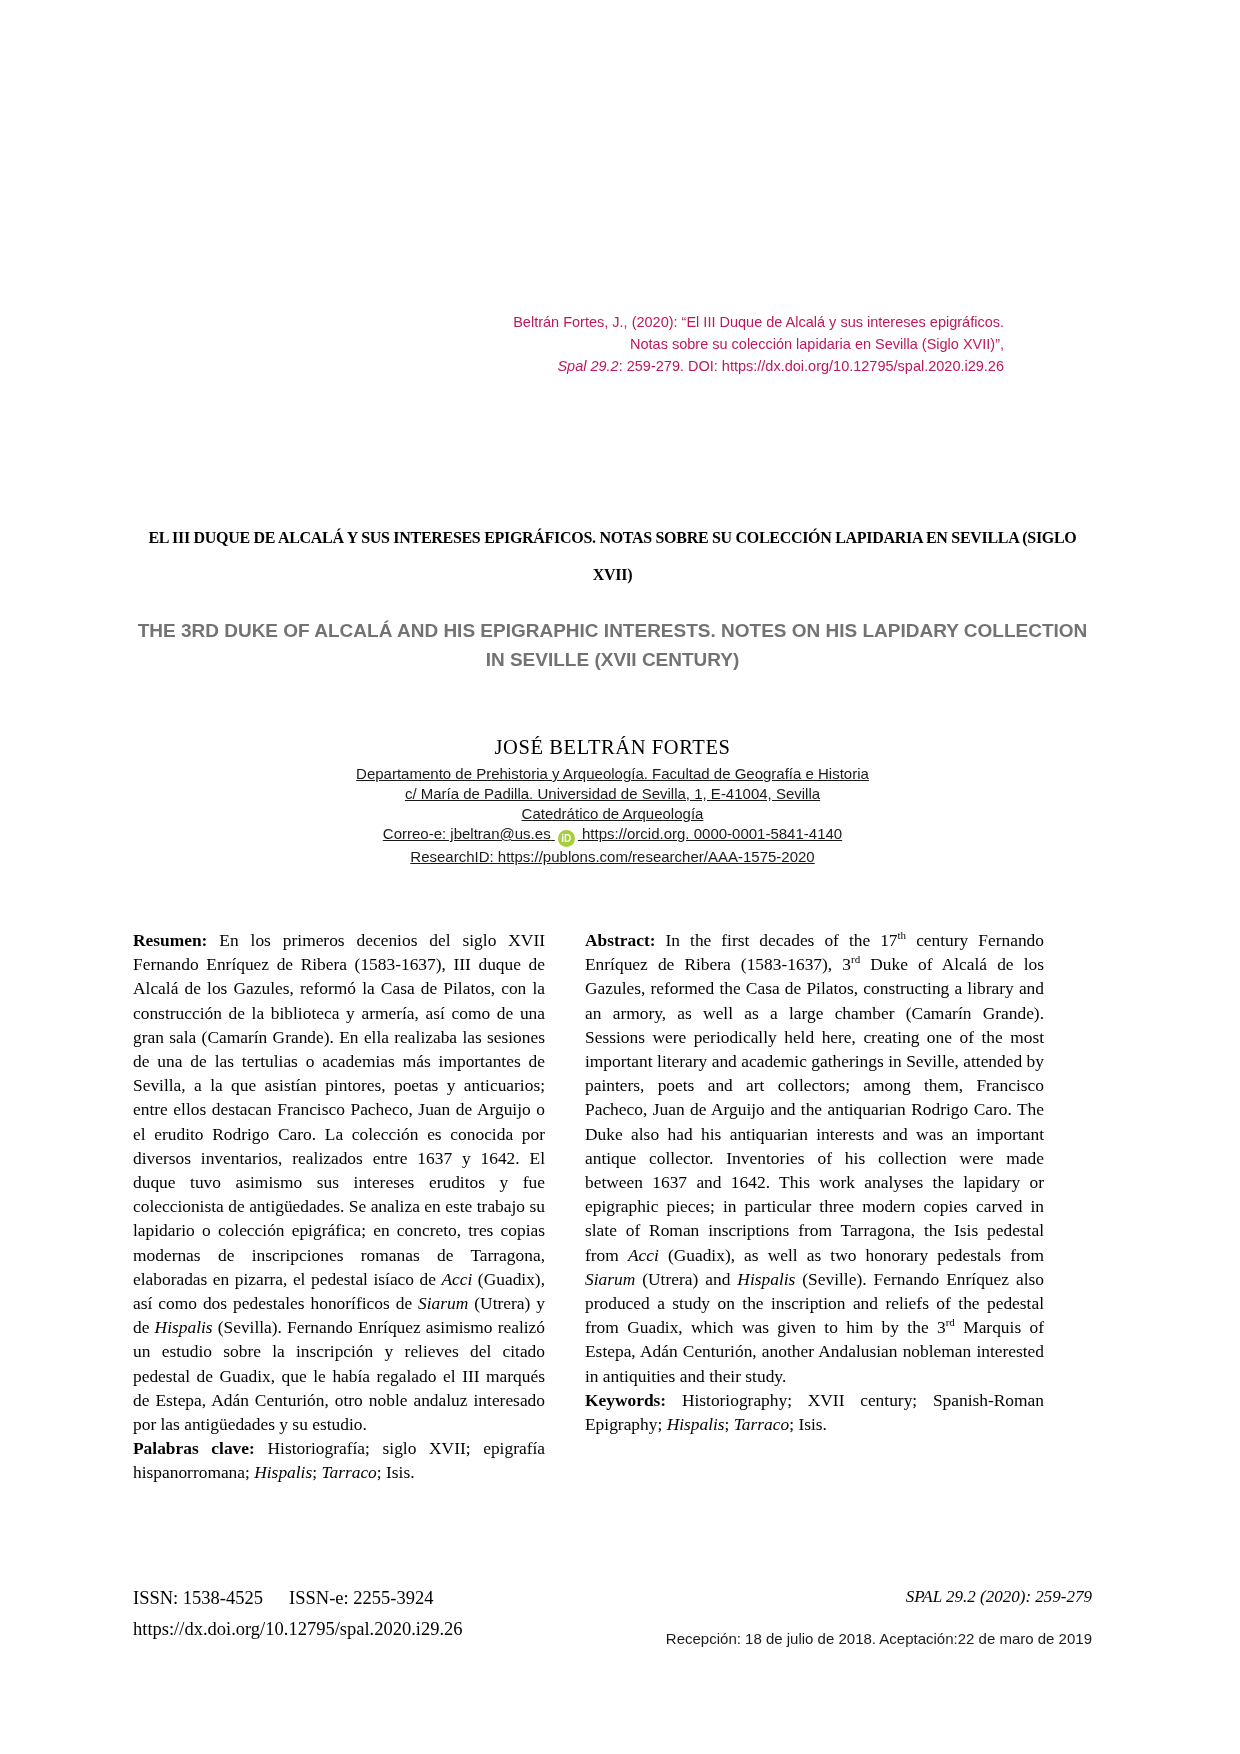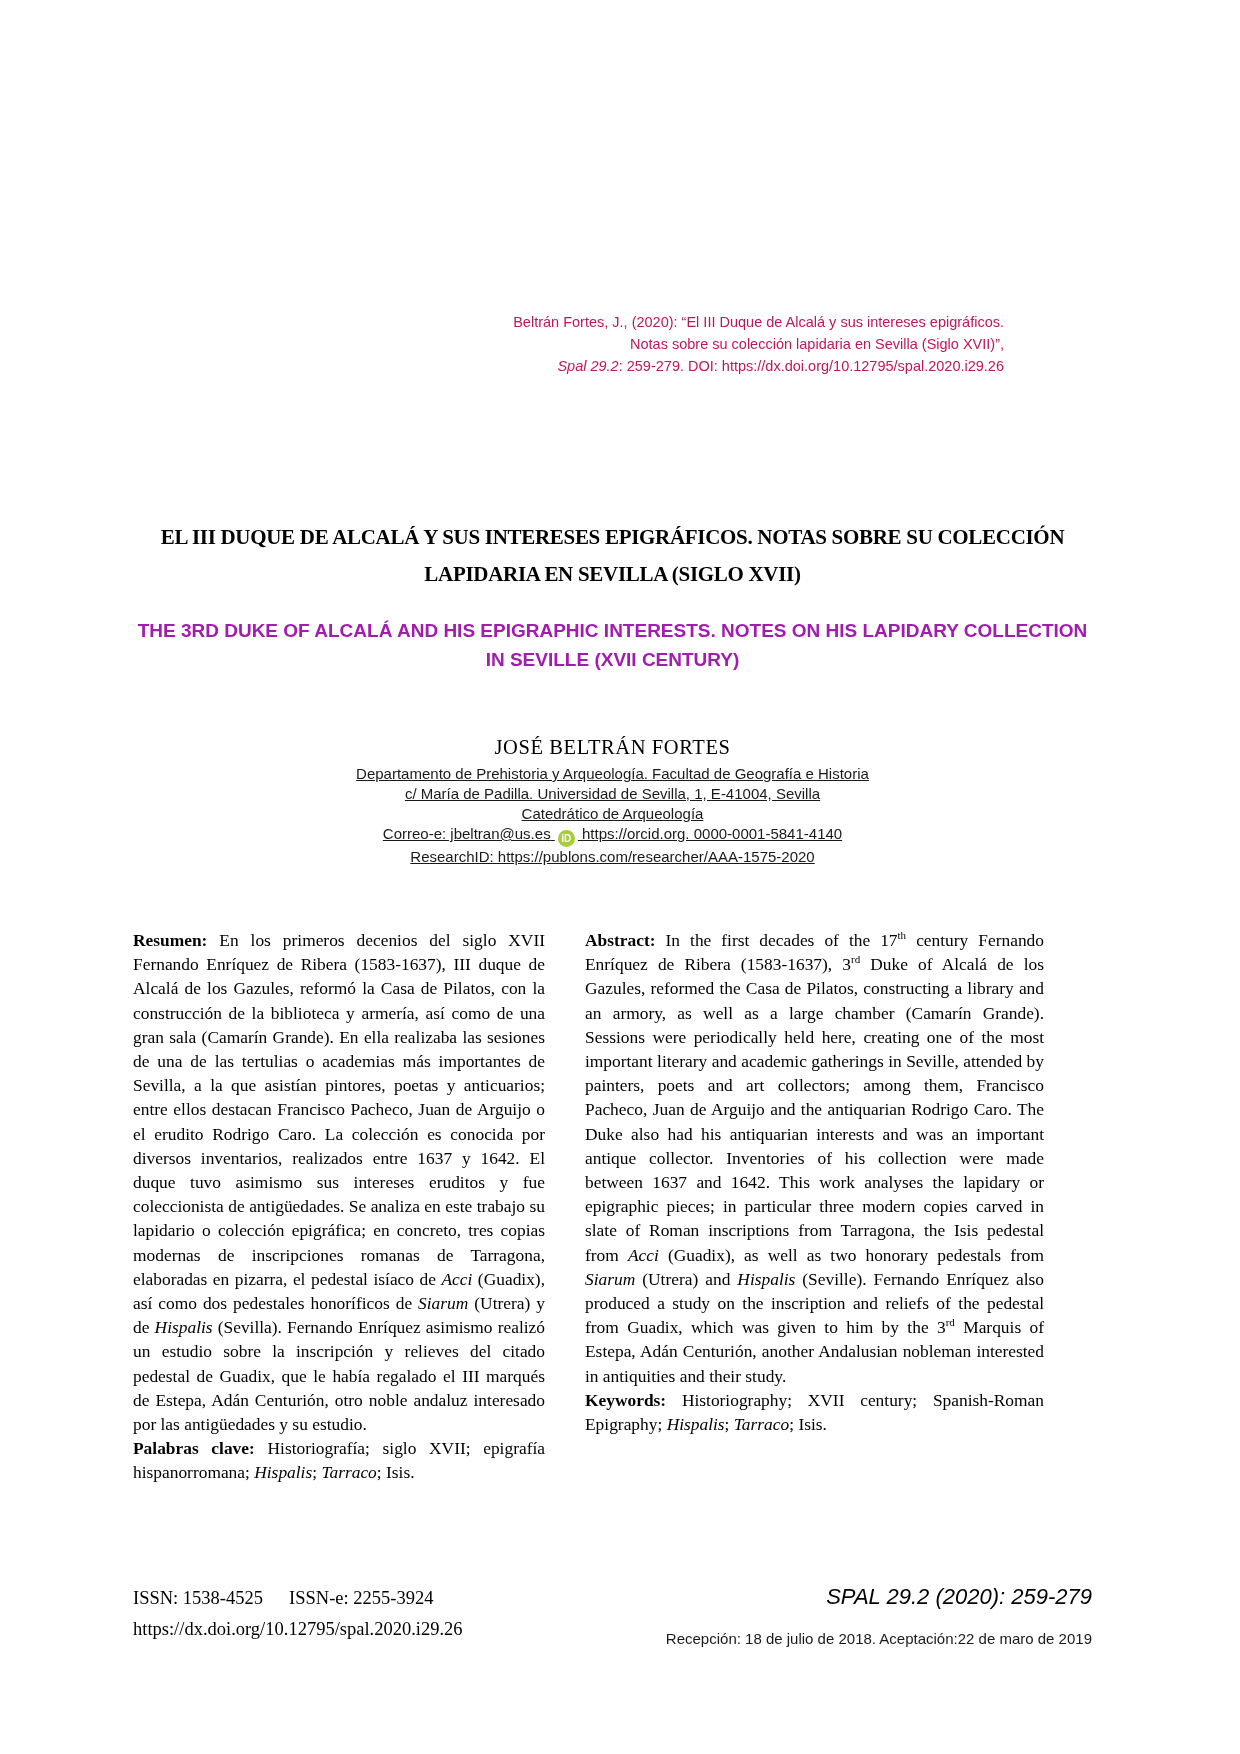--- a/index.html
+++ b/index.html
@@ -41,21 +41,21 @@
   .title-en {
     position: absolute;
     top: 616px;
     left: 133px;
     width: 959px;
     text-align: center;
     font-family: "Liberation Sans", sans-serif;
     font-weight: bold;
     font-size: 19px;
     line-height: 29px;
-    color: #a21caf;
+    color: #737373;
   }
 
   
   .author-block {
     position: absolute;
     top: 736px;
     left: 133px;
     width: 959px;
     text-align: center;
   }
@@ -118,44 +118,44 @@
     line-height: 31px;
   }
   .issn-gap { display: inline-block; width: 26px; }
   .footer-right {
     position: absolute;
     right: 148px;
     top: 1585px;
     text-align: right;
   }
   .journal-ref {
-    font-family: Liberation Sans, sans-serif;
+    font-family: Liberation Serif, serif;
     font-style: italic;
-    font-size: 22px;
+    font-size: 17px;
     line-height: 24px;
   }
   .dates-line {
     font-family: "Liberation Sans", sans-serif;
     font-size: 15px;
     margin-top: 21px;
     color: #1a1a1a;
   }
 </style>
 </head>
 <body>
 
 <div class="page">
 
   <div class="citation">
     <div>Beltrán Fortes, J., (2020): “El III Duque de Alcalá y sus intereses epigráficos.</div>
     <div>Notas sobre su colección lapidaria en Sevilla (Siglo XVII)”,</div>
     <div><i>Spal 29.2</i>: 259-279. DOI: https://dx.doi.org/10.12795/spal.2020.i29.26</div>
   </div>
 
-  <h1 class="title-es" style="margin:0; font-size:21px;">EL III DUQUE DE ALCALÁ Y SUS INTERESES EPIGRÁFICOS. NOTAS SOBRE SU COLECCIÓN LAPIDARIA EN SEVILLA (SIGLO XVII)</h1>
+  <h1 class="title-es" style="margin:0; font-size:16px;">EL III DUQUE DE ALCALÁ Y SUS INTERESES EPIGRÁFICOS. NOTAS SOBRE SU COLECCIÓN LAPIDARIA EN SEVILLA (SIGLO XVII)</h1>
   <h2 class="title-en" style="margin:0; font-size:19px;">THE 3RD DUKE OF ALCALÁ AND HIS EPIGRAPHIC INTERESTS. NOTES ON HIS LAPIDARY COLLECTION IN SEVILLE (XVII CENTURY)</h2>
 
   <div class="author-block">
     <div class="author-name">JOSÉ BELTRÁN FORTES</div>
     <div class="affil-line">Departamento de Prehistoria y Arqueología. Facultad de Geografía e Historia</div>
     <div class="affil-line">c/ María de Padilla. Universidad de Sevilla, 1, E-41004, Sevilla</div>
     <div class="affil-line">Catedrático de Arqueología</div>
     <div class="affil-line">
       <span>Correo-e: jbeltran@us.es</span>
       <span class="orcid-badge">iD</span>

